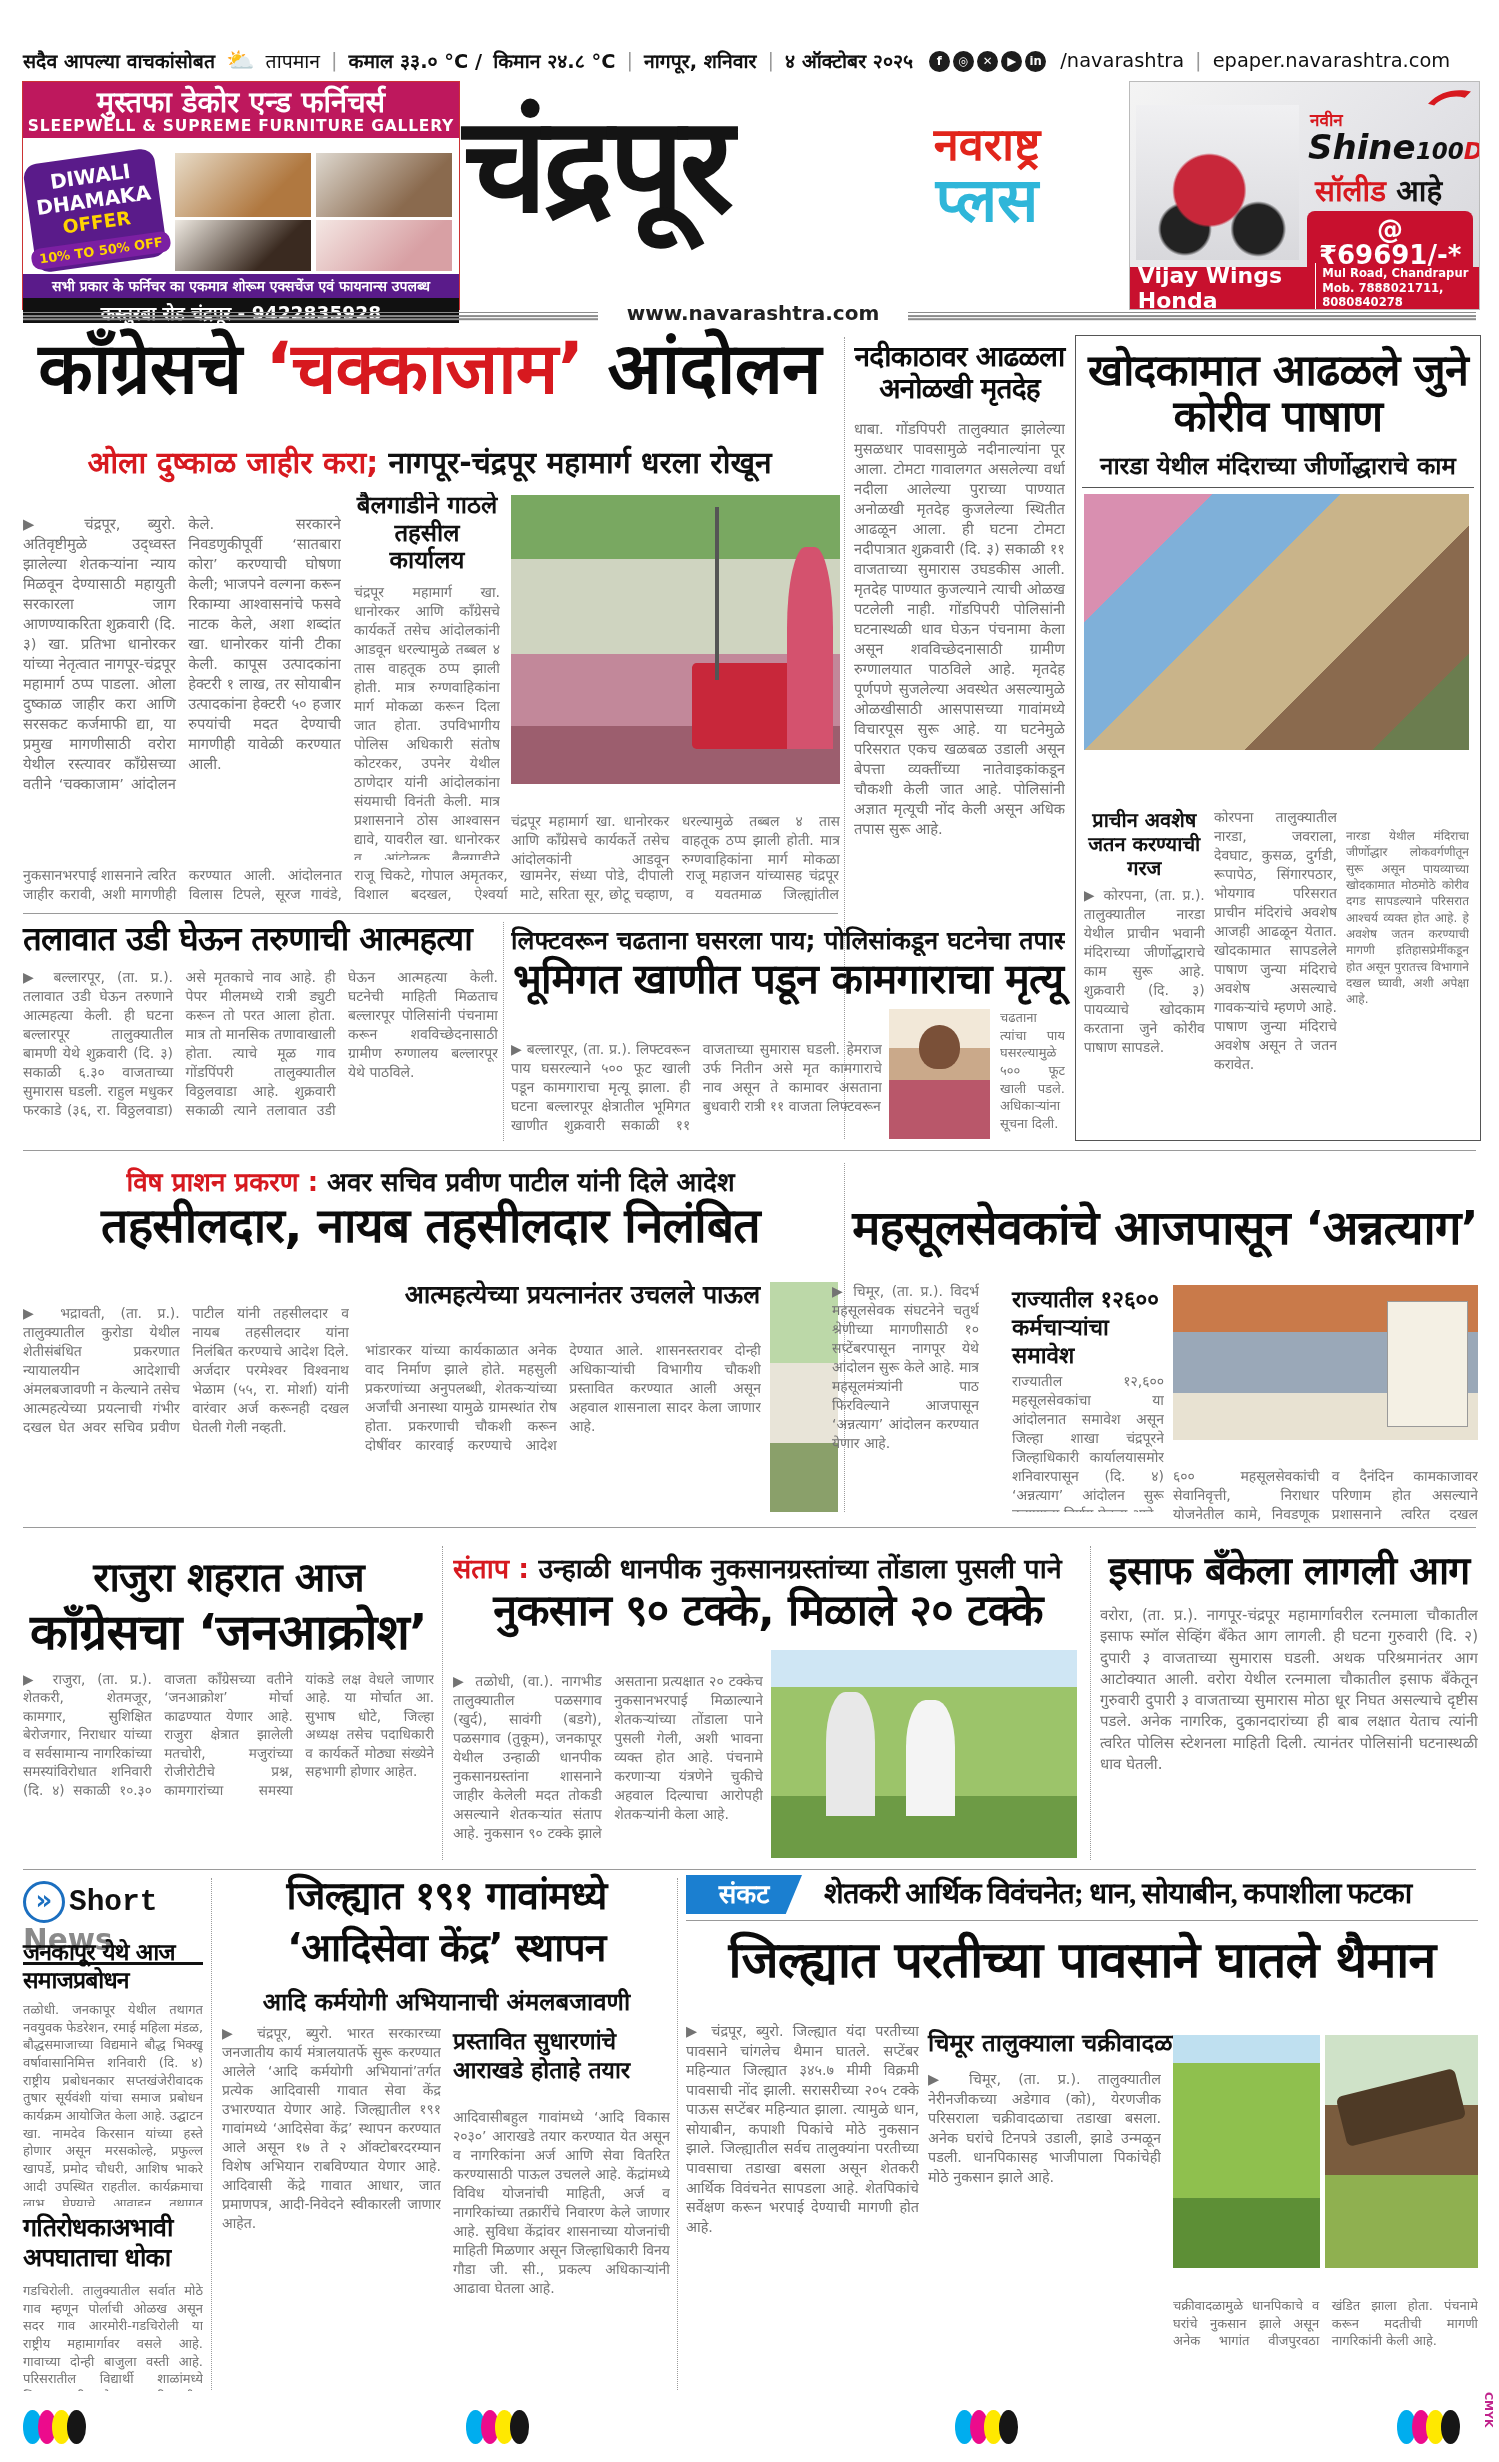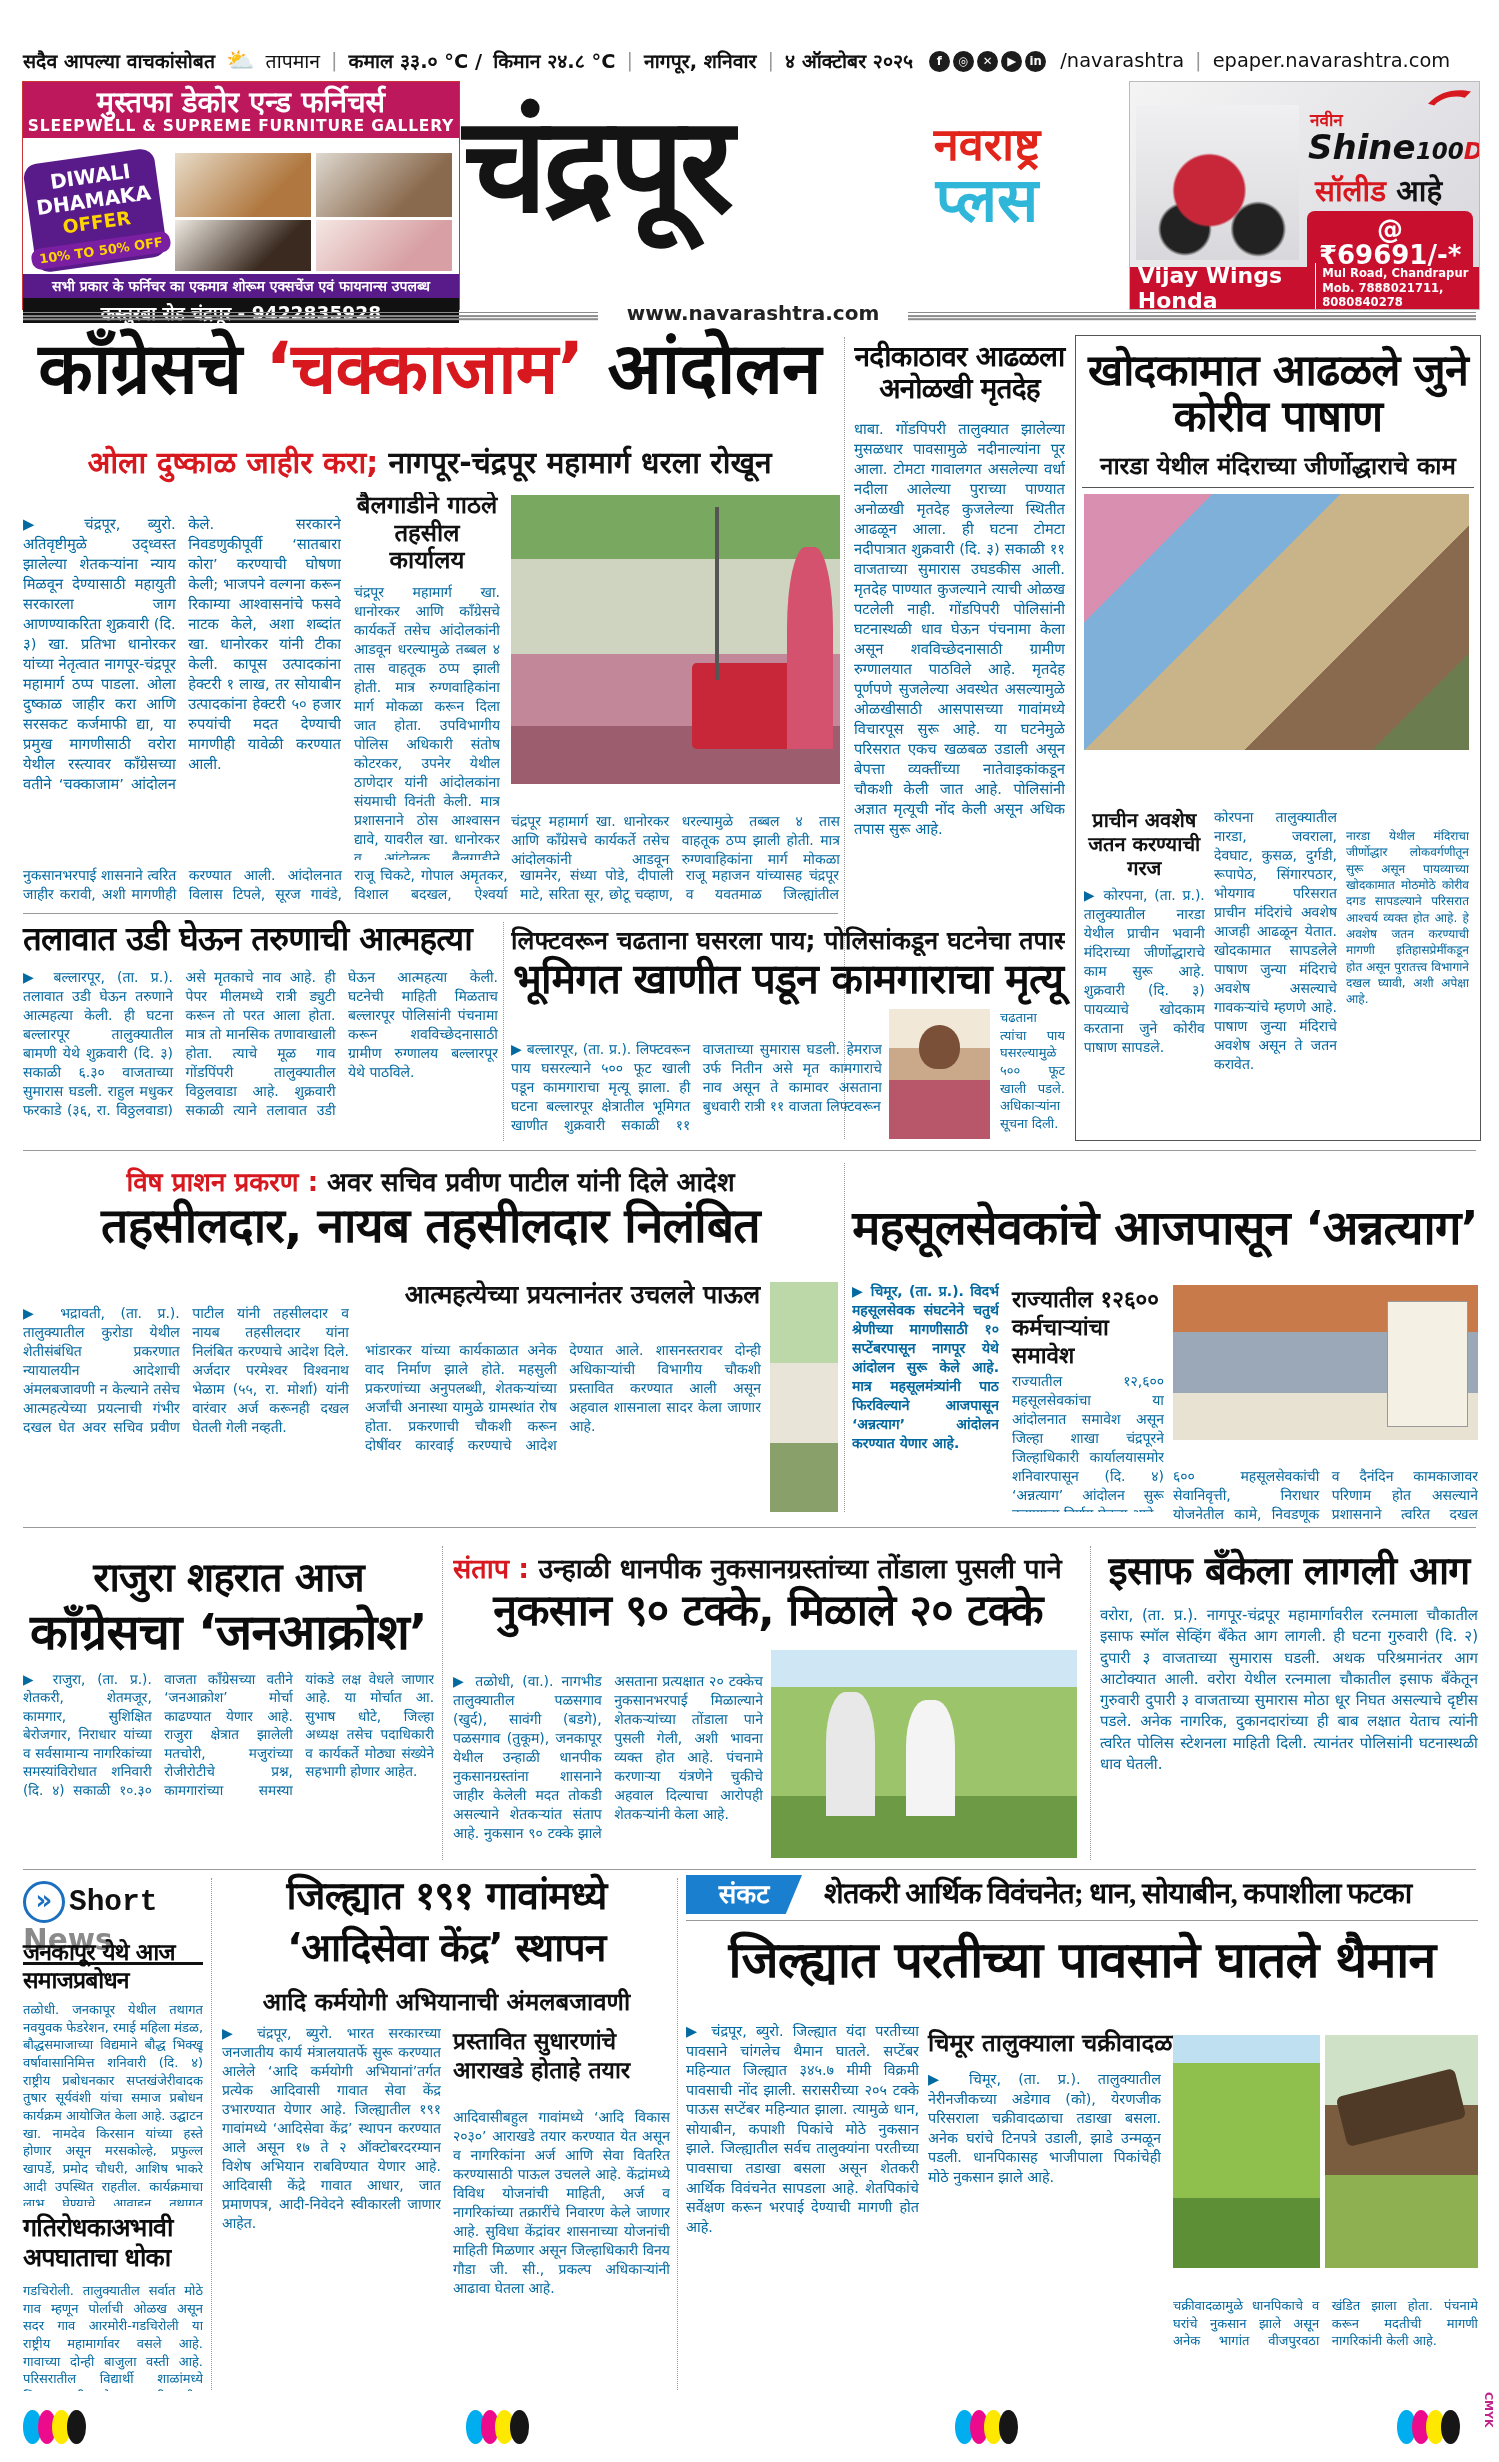--- a/index.html
+++ b/index.html
@@ -2,21 +2,21 @@
 <html style="font-size:12.4px"><head>
 <meta charset="utf-8">
 <style>
   html,body{margin:0;padding:0;background:#e8e8e8;}
   .page{position:relative;width:1499px;height:2462px;background:#ffffff;margin:0 auto;
         font-family:"DejaVu Sans","Liberation Sans",sans-serif;color:#111;overflow:hidden;}
   .abs{position:absolute;}
   .b{font-weight:bold;}
   .c{text-align:center;}
   .j{text-align:justify;text-justify:inter-word;}
-  .body-txt{font-size:14.7px;line-height:1.36;color:#0369a1;overflow:hidden;}
+  .body-txt{font-size:14.7px;line-height:1.36;color:#737373;overflow:hidden;}
   .cols2{column-count:2;column-gap:12.4px;margin-top:22px;}
   .cols3{column-count:3;column-gap:12.4px;}
   .cols5{column-count:5;column-gap:12.4px;}
   .rule{background:#9a9a9a;height:1.6px;}
   .dotv{border-left:1.6px dotted #9a9a9a;width:0;}
   .triple{height:0.8px;border-top:0.8px solid #8c8c8c;box-shadow:0 3.1px 0 #8c8c8c,0 6.2px 0 #8c8c8c;}
   .hl{color:#0c0c0c;letter-spacing:-0.8px;line-height:1.04;}
   .red{color:#d7191f;}
   .photo{overflow:hidden;}
   .soc{display:inline-block;width:21px;height:21px;border-radius:50%;background:#1d1d1d;color:#fff;
@@ -163,21 +163,21 @@
   </div>
   <div class="abs b c hl" style="left:23px;top:1201px;width:815px;font-size:48px;white-space:nowrap;">तहसीलदार, नायब तहसीलदार निलंबित</div>
   <div class="abs b c" style="left:365px;top:1276px;width:435px;font-size:25px;white-space:nowrap;">आत्महत्येच्या प्रयत्नानंतर उचलले पाऊल</div>
   <div class="abs body-txt j cols2" style="left:23px;top:1282px;width:326px;height:230px;font-size:14px;">▶ भद्रावती, (ता. प्र.). तालुक्यातील कुरोडा येथील शेतीसंबंधित प्रकरणात न्यायालयीन आदेशाची अंमलबजावणी न केल्याने तसेच आत्महत्येच्या प्रयत्नाची गंभीर दखल घेत अवर सचिव प्रवीण पाटील यांनी तहसीलदार व नायब तहसीलदार यांना निलंबित करण्याचे आदेश दिले. अर्जदार परमेश्वर विश्वनाथ भेळाम (५५, रा. मोर्शा) यांनी वारंवार अर्ज करूनही दखल घेतली गेली नव्हती.</div>
   <div class="abs body-txt j cols2" style="left:365px;top:1319px;width:396px;height:192px;font-size:14px;">भांडारकर यांच्या कार्यकाळात अनेक वाद निर्माण झाले होते. महसुली प्रकरणांच्या अनुपलब्धी, शेतकऱ्यांच्या अर्जांची अनास्था यामुळे ग्रामस्थांत रोष होता. प्रकरणाची चौकशी करून दोषींवर कारवाई करण्याचे आदेश देण्यात आले. शासनस्तरावर दोन्ही अधिकाऱ्यांची विभागीय चौकशी प्रस्तावित करण्यात आली असून अहवाल शासनाला सादर केला जाणार आहे.</div>
   <div class="abs photo" style="left:770px;top:1282px;width:68px;height:230px;background:linear-gradient(180deg,#bcd8a8 0 35%,#e8e4d8 35% 70%,#8aa06a 70%);"></div>
 
   <div class="abs dotv" style="left:844px;top:1163px;height:349px;"></div>
 
   <div class="abs b c hl" style="left:852px;top:1204px;width:626px;font-size:47px;white-space:nowrap;">महसूलसेवकांचे आजपासून ‘अन्नत्याग’</div>
-  <div class="abs body-txt j" style="left:852px;top:1282px;width:147px;height:230px;font-size:14px;font-weight:bold;">▶ चिमूर, (ता. प्र.). विदर्भ महसूलसेवक संघटनेने चतुर्थ श्रेणीच्या मागणीसाठी १० सप्टेंबरपासून नागपूर येथे आंदोलन सुरू केले आहे. मात्र महसूलमंत्र्यांनी पाठ फिरविल्याने आजपासून ‘अन्नत्याग’ आंदोलन करण्यात येणार आहे.</div>
+  <div class="abs body-txt j" style="left:832px;top:1282px;width:147px;height:230px;font-size:14px;">▶ चिमूर, (ता. प्र.). विदर्भ महसूलसेवक संघटनेने चतुर्थ श्रेणीच्या मागणीसाठी १० सप्टेंबरपासून नागपूर येथे आंदोलन सुरू केले आहे. मात्र महसूलमंत्र्यांनी पाठ फिरविल्याने आजपासून ‘अन्नत्याग’ आंदोलन करण्यात येणार आहे.</div>
   <div class="abs b" style="left:1012px;top:1285px;width:152px;font-size:22.5px;line-height:1.25;">राज्यातील १२६०० कर्मचाऱ्यांचा समावेश</div>
   <div class="abs body-txt j" style="left:1012px;top:1372px;width:152px;height:140px;font-size:14px;">राज्यातील १२,६०० महसूलसेवकांचा या आंदोलनात समावेश असून जिल्हा शाखा चंद्रपूरने जिल्हाधिकारी कार्यालयासमोर शनिवारपासून (दि. ४) ‘अन्नत्याग’ आंदोलन सुरू करण्याचा निर्णय घेतला आहे.</div>
   <div class="abs photo" style="left:1173px;top:1285px;width:305px;height:155px;background:linear-gradient(180deg,#c97a4a 0 30%,#9aa8b8 30% 70%,#e8e2d2 70%);">
     <div class="abs" style="left:70%;top:10%;width:26%;height:80%;background:#f4f0e4;border:0.8px solid #999;"></div>
   </div>
   <div class="abs body-txt j cols2" style="left:1173px;top:1445px;width:305px;height:67px;font-size:14px;">६०० महसूलसेवकांची सेवानिवृत्ती, निराधार योजनेतील कामे, निवडणूक व दैनंदिन कामकाजावर परिणाम होत असल्याने प्रशासनाने त्वरित दखल घ्यावी, अशी मागणी दयाराम वंजारी यांनी केली.</div>
 
   <div class="abs rule" style="left:23px;top:1527px;width:1453px;height:0.8px;"></div>
 
   <div class="abs b c hl" style="left:23px;top:1557px;width:411px;font-size:40px;">राजुरा शहरात आज</div>

